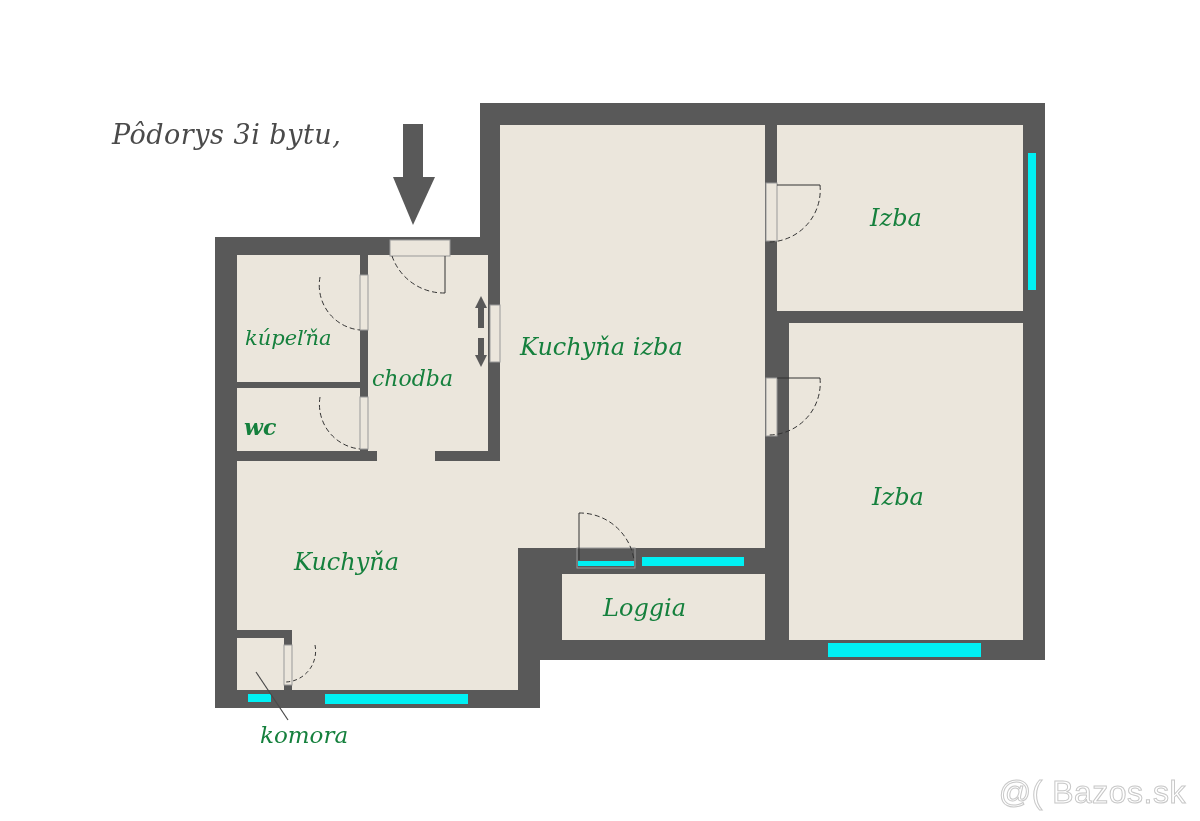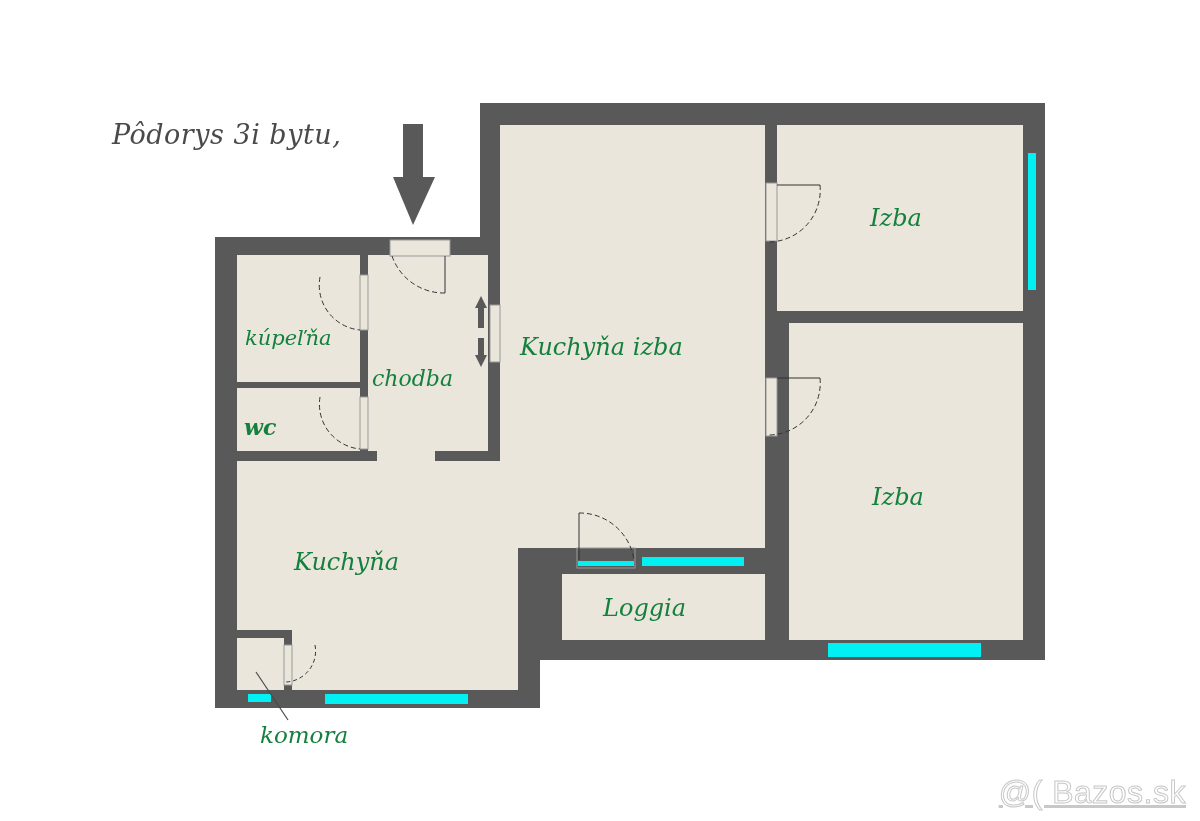--- a/index.html
+++ b/index.html
@@ -1,21 +1,21 @@
 <!DOCTYPE html>
 <html><head>
   <meta charset="utf-8">
   <style>
     html, body { margin: 0; padding: 0; background: #ffffff; }
     body { width: 1200px; height: 821px; position: relative; overflow: hidden; font-family: "DejaVu Sans", sans-serif; }
     #plan { position: absolute; left: 0; top: 0; width: 1200px; height: 821px; }
     .lbl { position: absolute; color: #15803d; font-family: "DejaVu Serif", serif; font-style: italic; white-space: nowrap; line-height: 1; }
     .title { position: absolute; left: 112px; top: 116px; color: #4a4a4a; font-family: "DejaVu Serif", serif; font-style: italic; font-size: 27px; line-height: 38px; letter-spacing: 0.5px; }
     .title div { white-space: nowrap; }
-    .watermark { position: absolute; right: 14px; bottom: 10px; font-family: "Liberation Sans", sans-serif; font-size: 32px; color: #ffffff; -webkit-text-stroke: 1px #c8c8c8; letter-spacing: 0.5px; text-decoration: underline; }
+    .watermark { position: absolute; right: 14px; bottom: 10px; font-family: "Liberation Sans", sans-serif; font-size: 32px; color: #ffffff; -webkit-text-stroke: 1px #c8c8c8; letter-spacing: 0.5px; }
   </style>
 </head>
 <body>
 
 <svg id="plan" viewBox="0 0 1200 821" xmlns="http://www.w3.org/2000/svg">
 
   <g fill="#595959">
 
     <rect x="215" y="237" width="278" height="22"></rect>
     <rect x="215" y="237" width="22" height="470"></rect>

